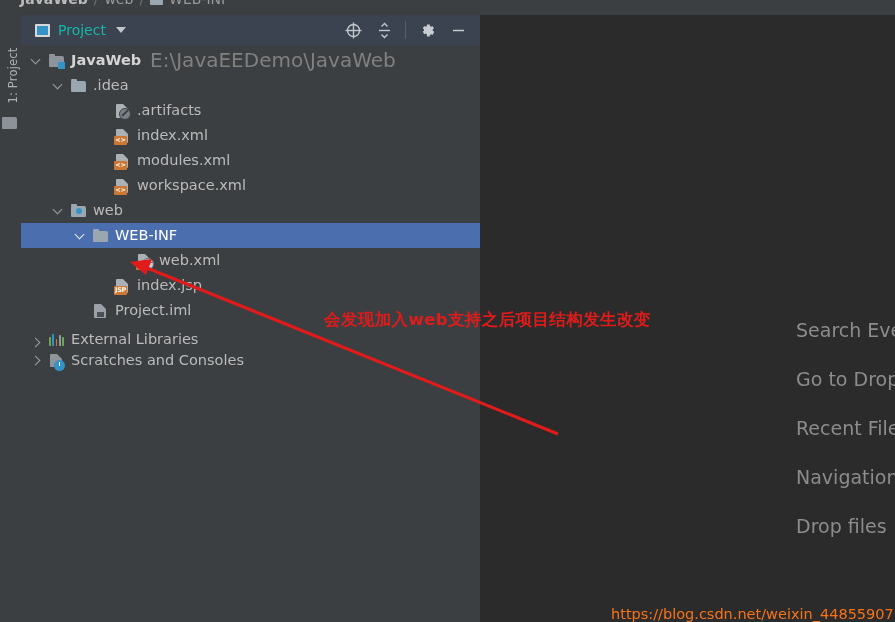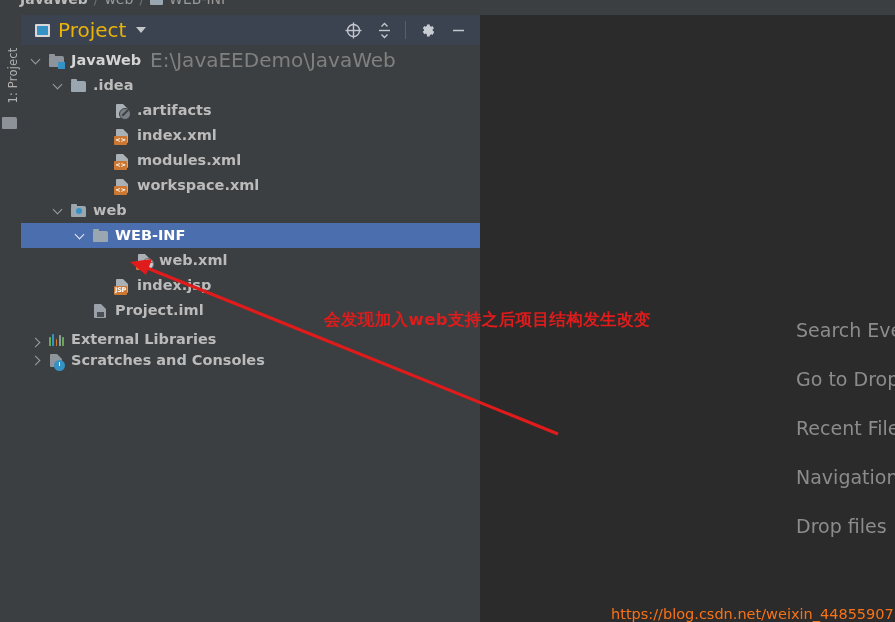--- a/index.html
+++ b/index.html
@@ -103,22 +103,22 @@
     display: flex;
     align-items: center;
     justify-content: center;
   }
   .proj-icon i {
     display: block;
     width: 11px; height: 9px;
     background: #3592c4;
   }
   .panel-title {
-    font-size: 20px;
-    color: #eab308;
+    font-size: 14px;
+    color: #14b8a6;
   }
   .caret-down {
     width: 0; height: 0;
     border-left: 5px solid transparent;
     border-right: 5px solid transparent;
     border-top: 6px solid #c2c5ca;
     margin-left: 2px;
   }
   .panel-actions {
     position: absolute;
@@ -186,21 +186,21 @@
   }
   .row.selected .twisty.expanded::before { border-color: #e6ecf7; }
   .twisty.none::before { content: none; }
 
   .icon {
     width: 17px; height: 16px;
     margin-right: 6px;
     flex: none;
     position: relative;
   }
-  .label { position: relative; top: -1px; font-weight: bold; }
+  .label { position: relative; top: -1px; }
   .label.bold { font-weight: bold; color: #d4d4d4; }
   .path {
     color: #808080;
     margin-left: 9px;
     font-size: 20px;
     position: relative;
     top: -1px;
   }
 
   

